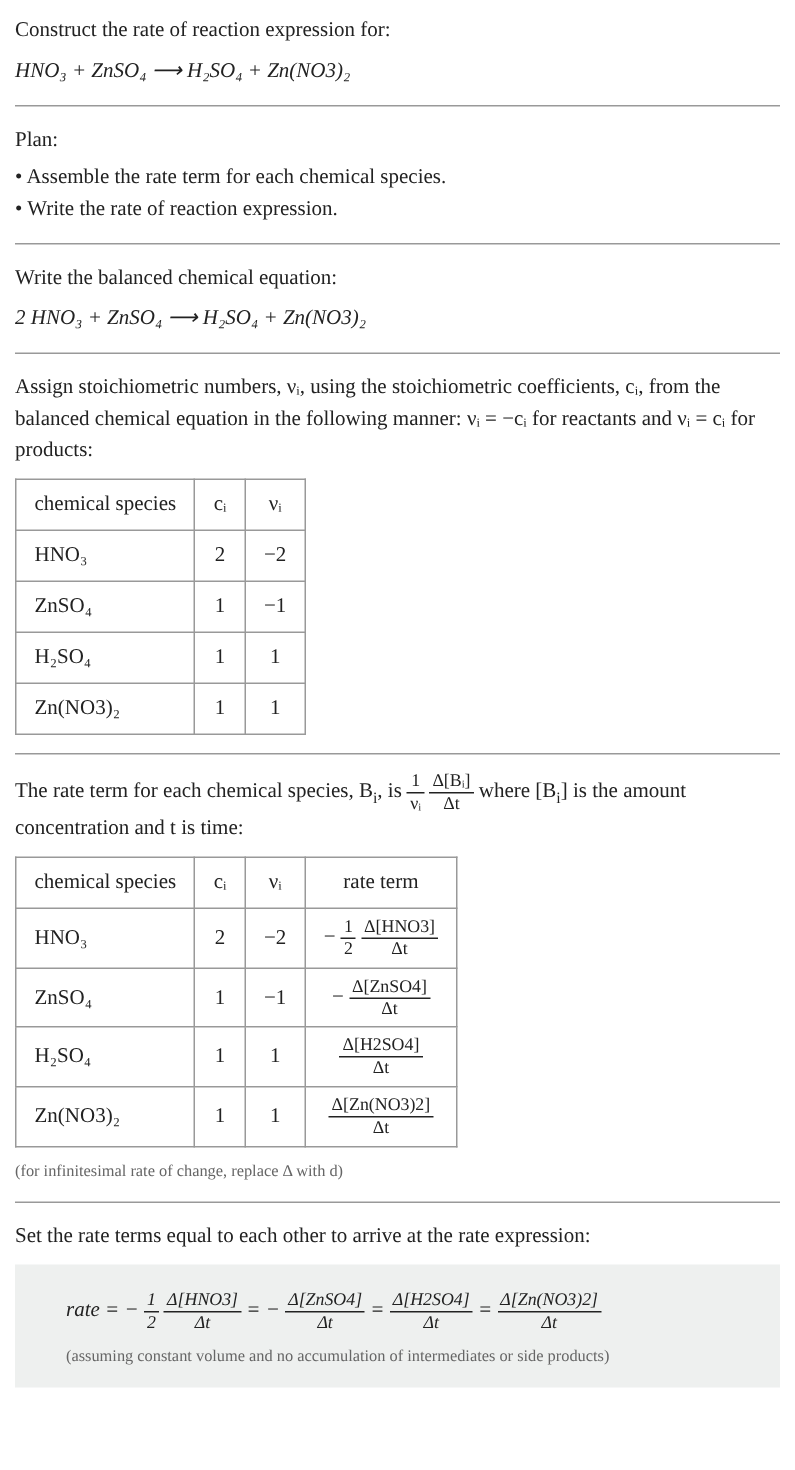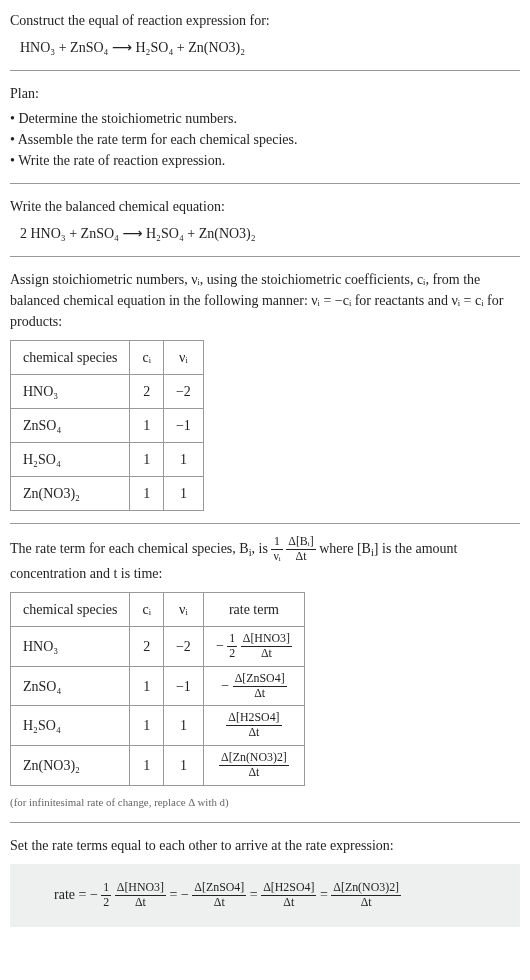--- a/index.html
+++ b/index.html
@@ -72,34 +72,34 @@
     }
     .answer-label {
       margin-bottom: 6px;
     }
     .answer-content {
       margin-left: 20px;
     }
     .italic {
     }
     .math-row {
-      margin: 6px 10px;
+      margin: 6px 0;
+      font-style: italic;
     }
   </style>
 </head>
 <body>
 
-<div>Construct the equal of reaction expression for:</div>
+<div>Construct the rate of reaction expression for:</div>
 <div class="math-row">HNO₃ + ZnSO₄ ⟶ H₂SO₄ + Zn(NO3)₂</div>
 
 <hr>
 
 <div>Plan:</div>
 <div class="plan-list">
-  <div class="plan-item">• Determine the stoichiometric numbers.</div>
   <div class="plan-item">• Assemble the rate term for each chemical species.</div>
   <div class="plan-item">• Write the rate of reaction expression.</div>
 </div>
 
 <hr>
 
 <div>Write the balanced chemical equation:</div>
 <div class="math-row">2 HNO₃ + ZnSO₄ ⟶ H₂SO₄ + Zn(NO3)₂</div>
 
 <hr>
@@ -241,14 +241,15 @@
       <span class="frac">
         <span class="num">Δ[H2SO4]</span>
         <span class="den">Δt</span>
       </span>
       <span> = </span>
       <span class="frac">
         <span class="num">Δ[Zn(NO3)2]</span>
         <span class="den">Δt</span>
       </span>
     </div>
+    <div class="small-note" style="margin-top:8px;">(assuming constant volume and no accumulation of intermediates or side products)</div>
   </div>
 </div>
 
 </body></html>

